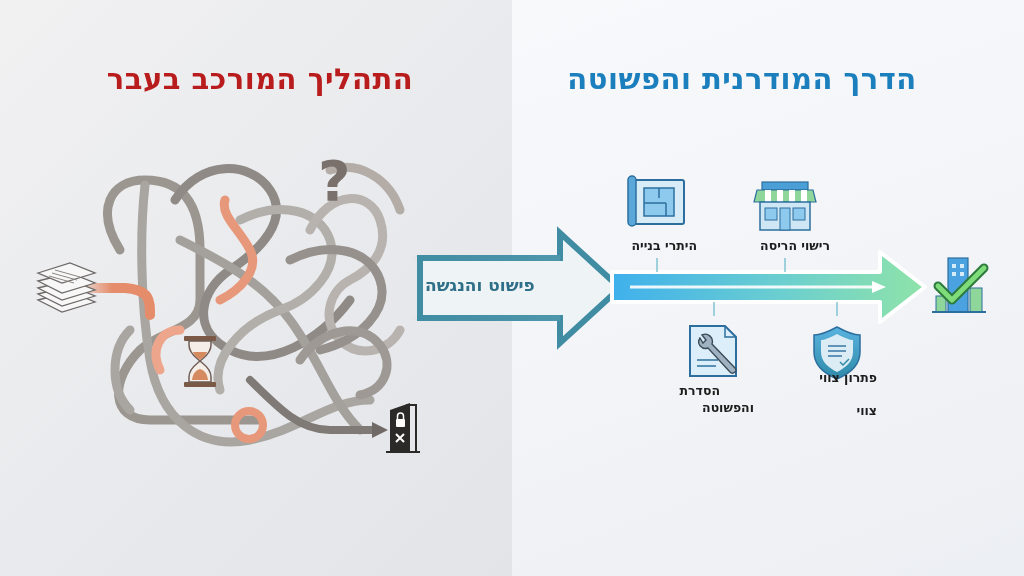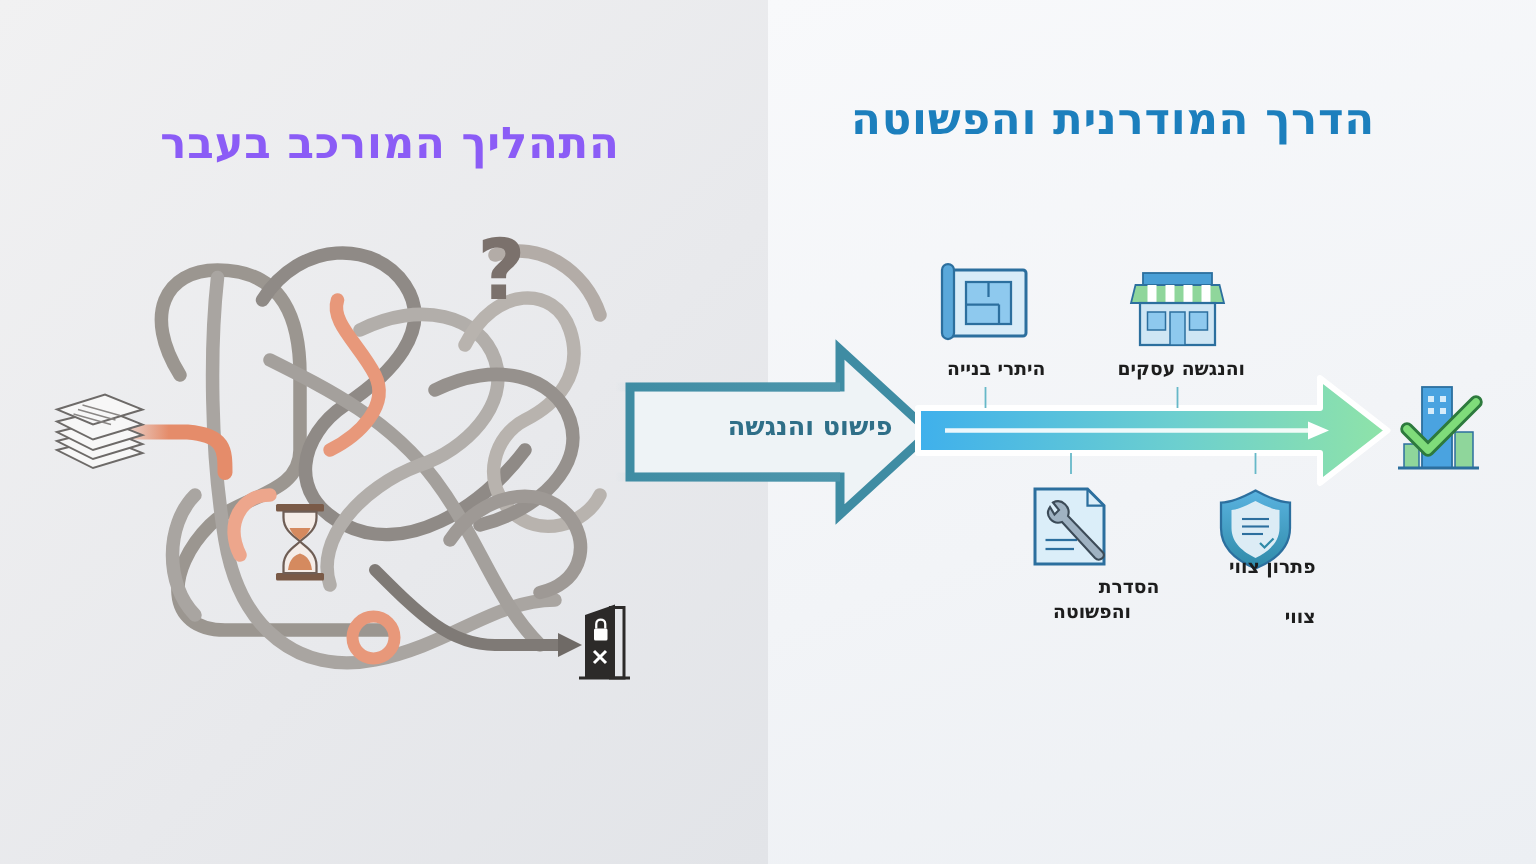--- a/index.html
+++ b/index.html
@@ -15,33 +15,33 @@
   }
   .panel-right {
     position: absolute; left: 512px; top: 0; width: 512px; height: 576px;
     background: linear-gradient(160deg, #f8f9fb 0%, #f2f4f7 55%, #eceff3 100%);
   }
   .title {
     position: absolute; top: 62px; height: 44px;
     font-size: 29px; font-weight: bold; direction: rtl;
     text-align: center; white-space: nowrap; letter-spacing: 0.5px;
   }
-  .title-left { left: 60px; width: 400px; color: #8b5cf6; margin-top: 16px; }
+  .title-left { left: 60px; width: 400px; color: #b91c1c; }
   .title-right { left: 532px; width: 420px; color: #1c7fbd; }
 
   svg.layer { position: absolute; left: 0; top: 0; }
 
   .label {
     position: absolute; direction: rtl; text-align: right;
     font-size: 12.5px; font-weight: bold; color: #1d1d1d; line-height: 15px;
     white-space: nowrap;
   }
   .arrow-label {
     position: absolute; left: 425px; top: 275px; width: 170px;
-    direction: rtl; text-align: right;
+    direction: rtl; text-align: left;
     font-size: 17px; font-weight: bold; color: #2f6f88; white-space: nowrap;
   }
 </style>
 </head>
 <body>
 
 <div class="panel-left"></div>
 <div class="panel-right"></div>
 
 <div class="title title-left">התהליך המורכב בעבר</div>
@@ -166,32 +166,32 @@
       <rect x="765" y="190" width="6" height="12"></rect>
       <rect x="777" y="190" width="6" height="12"></rect>
       <rect x="789" y="190" width="6" height="12"></rect>
       <rect x="801" y="190" width="6" height="12"></rect>
     </g>
   <rect x="760" y="202" width="50" height="28" fill="#cfe6f4" stroke="#2c6f9e" stroke-width="1.5"></rect>
   <rect x="765" y="208" width="12" height="12" fill="#8ec9ee" stroke="#2c6f9e"></rect>
   <rect x="793" y="208" width="12" height="12" fill="#8ec9ee" stroke="#2c6f9e"></rect>
   <rect x="780" y="208" width="10" height="22" fill="#8ec9ee" stroke="#2c6f9e"></rect>
 </svg>
-<div class="label" style="left:740px;top:238px;width:90px;">והנגשה עסקים</div>
+<div class="label" style="left:740px;top:238px;width:90px;">רישוי הריסה</div>
 
 <svg class="layer" width="1024" height="576" viewBox="0 0 1024 576">
   <path d="M690 326 L725 326 L736 337 L736 376 L690 376 Z" fill="#dbeef9" stroke="#2c6f9e" stroke-width="2"></path>
   <path d="M725 326 L725 337 L736 337" fill="none" stroke="#2c6f9e" stroke-width="1.5"></path>
   <g stroke="#2c6f9e" stroke-width="1.5">
       <line x1="697" y1="360" x2="718" y2="360"></line>
       <line x1="697" y1="366" x2="716" y2="366"></line>
     </g>
   <path d="M700 338 C696 344 702 350 708 348 L730 372 C733 375 738 371 735 368 L712 344 C714 338 708 332 702 335 L706 340 L703 343 Z" fill="#9fb2c2" stroke="#3c4b58" stroke-width="1.4"></path>
 </svg>
-<div class="label" style="left:693px;top:383px;width:80px;">הסדרת</div>
+<div class="label" style="left:640px;top:383px;width:80px;">הסדרת</div>
 <div class="label" style="left:674px;top:400px;width:80px;">והפשוטה</div>
 
 <svg class="layer" width="1024" height="576" viewBox="0 0 1024 576">
   <defs>
     <linearGradient id="shieldG" x1="0" y1="0" x2="0" y2="1">
       <stop offset="0" stop-color="#5ab3e0"></stop>
       <stop offset="1" stop-color="#2f8aa8"></stop>
     </linearGradient>
   </defs>
   <path d="M837 327 C848 333 855 335 860 335 L860 352 C860 366 849 374 837 379 C825 374 814 366 814 352 L814 335 C819 335 826 333 837 327 Z" fill="url(#shieldG)" stroke="#2c6f9e" stroke-width="1.5"></path>

